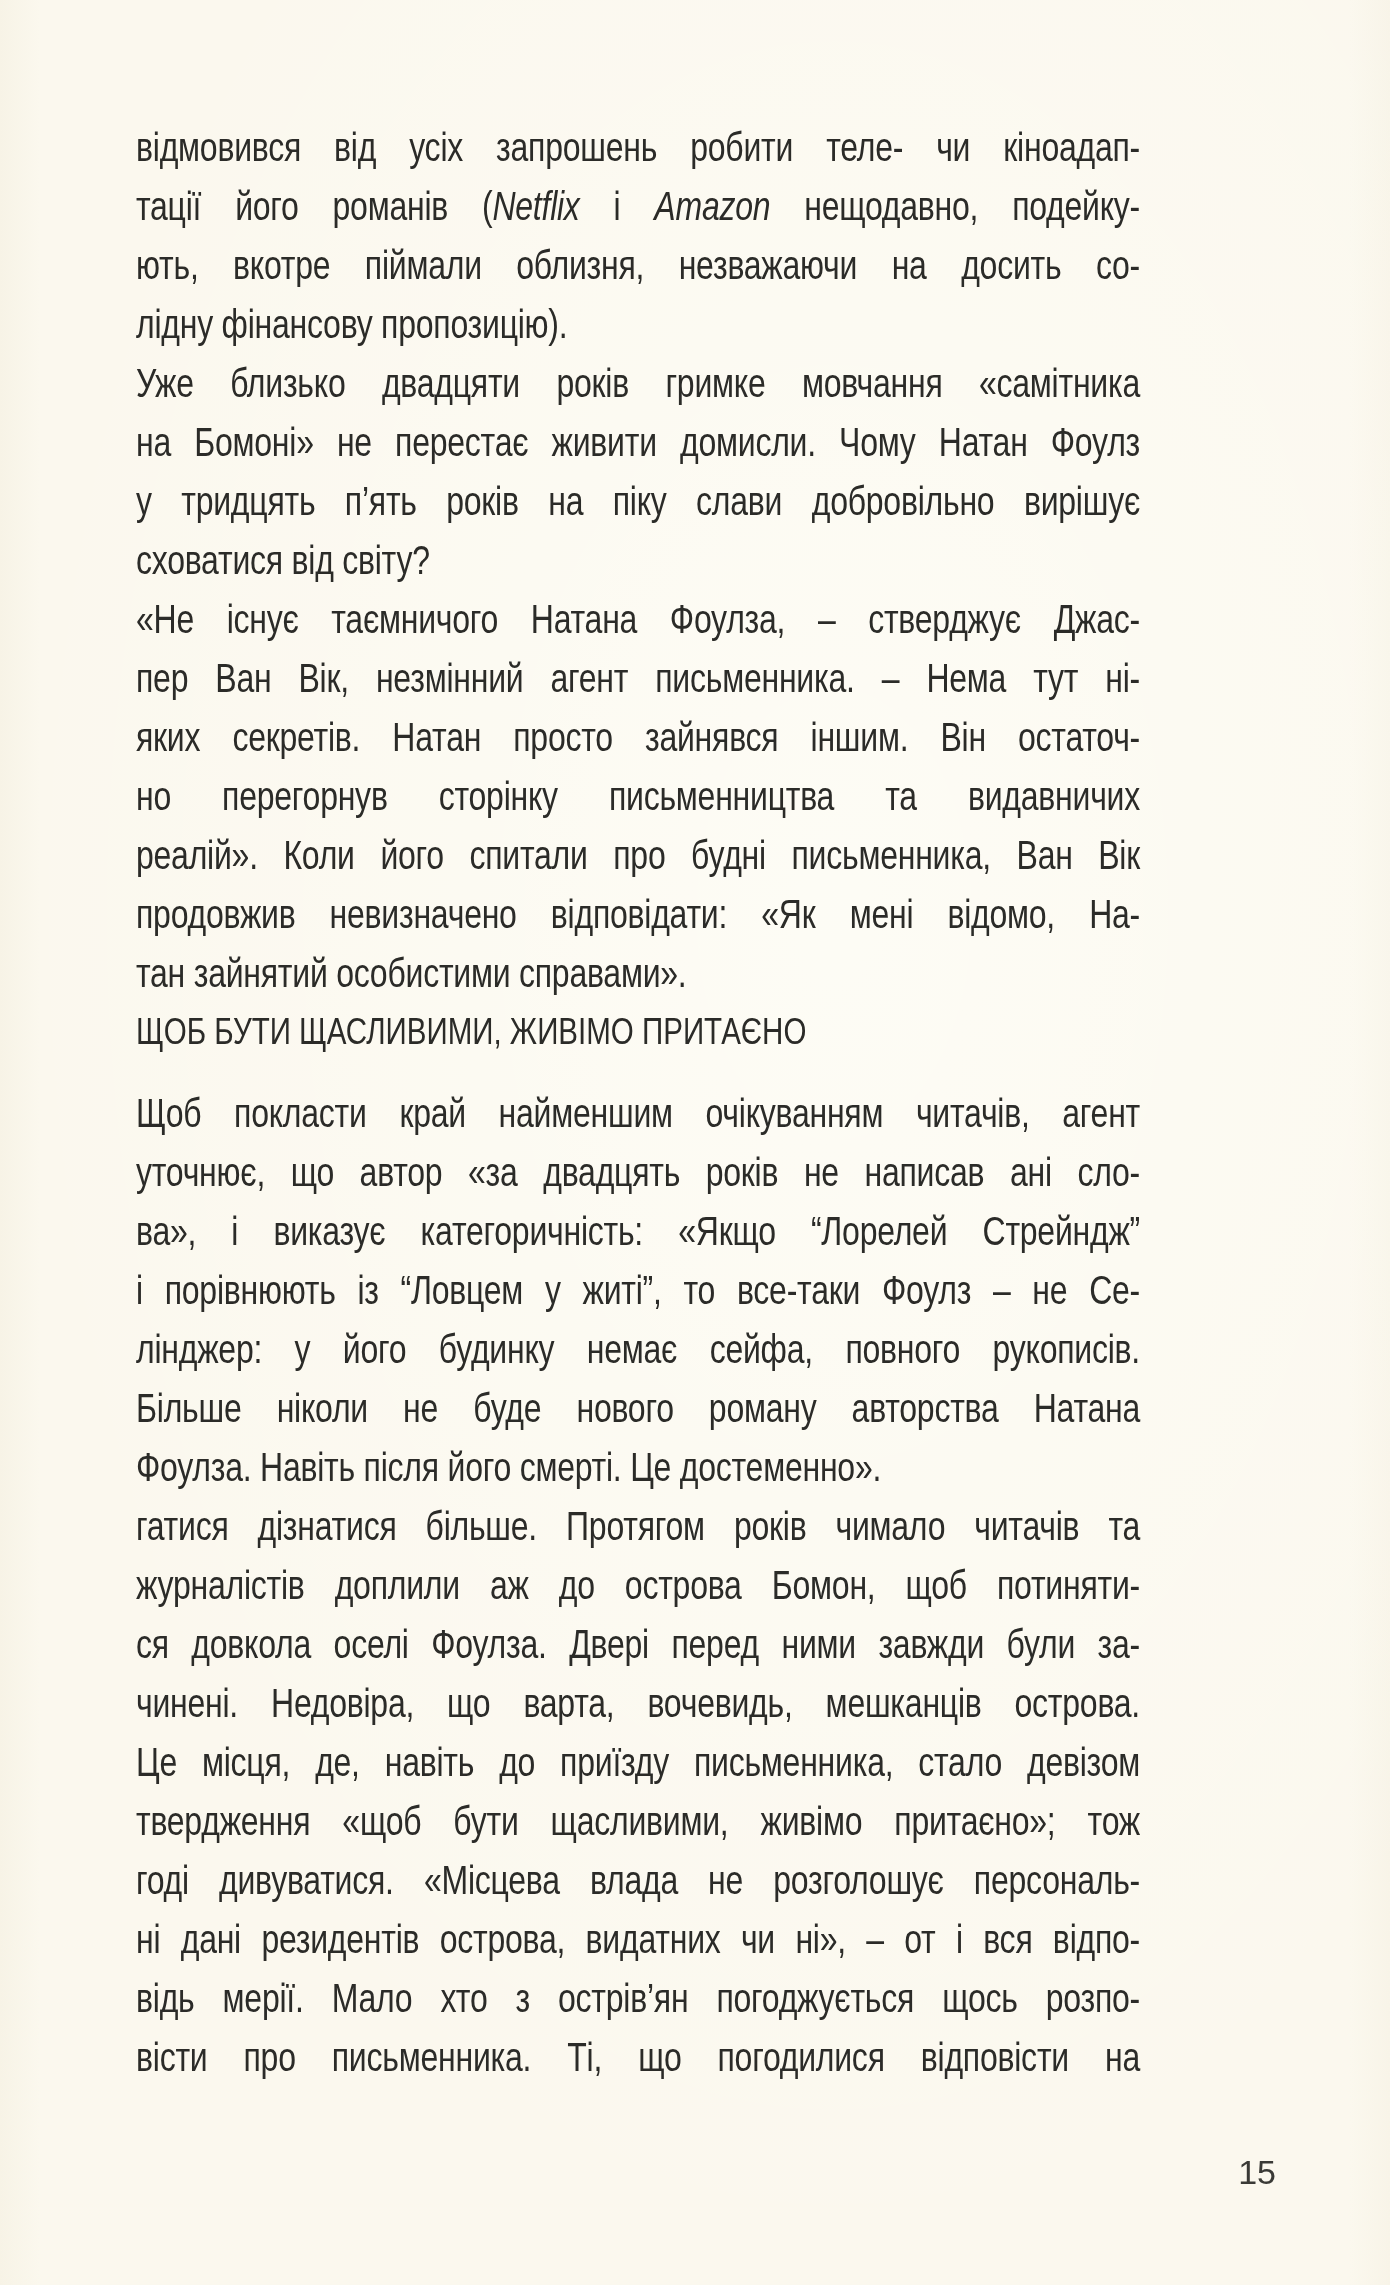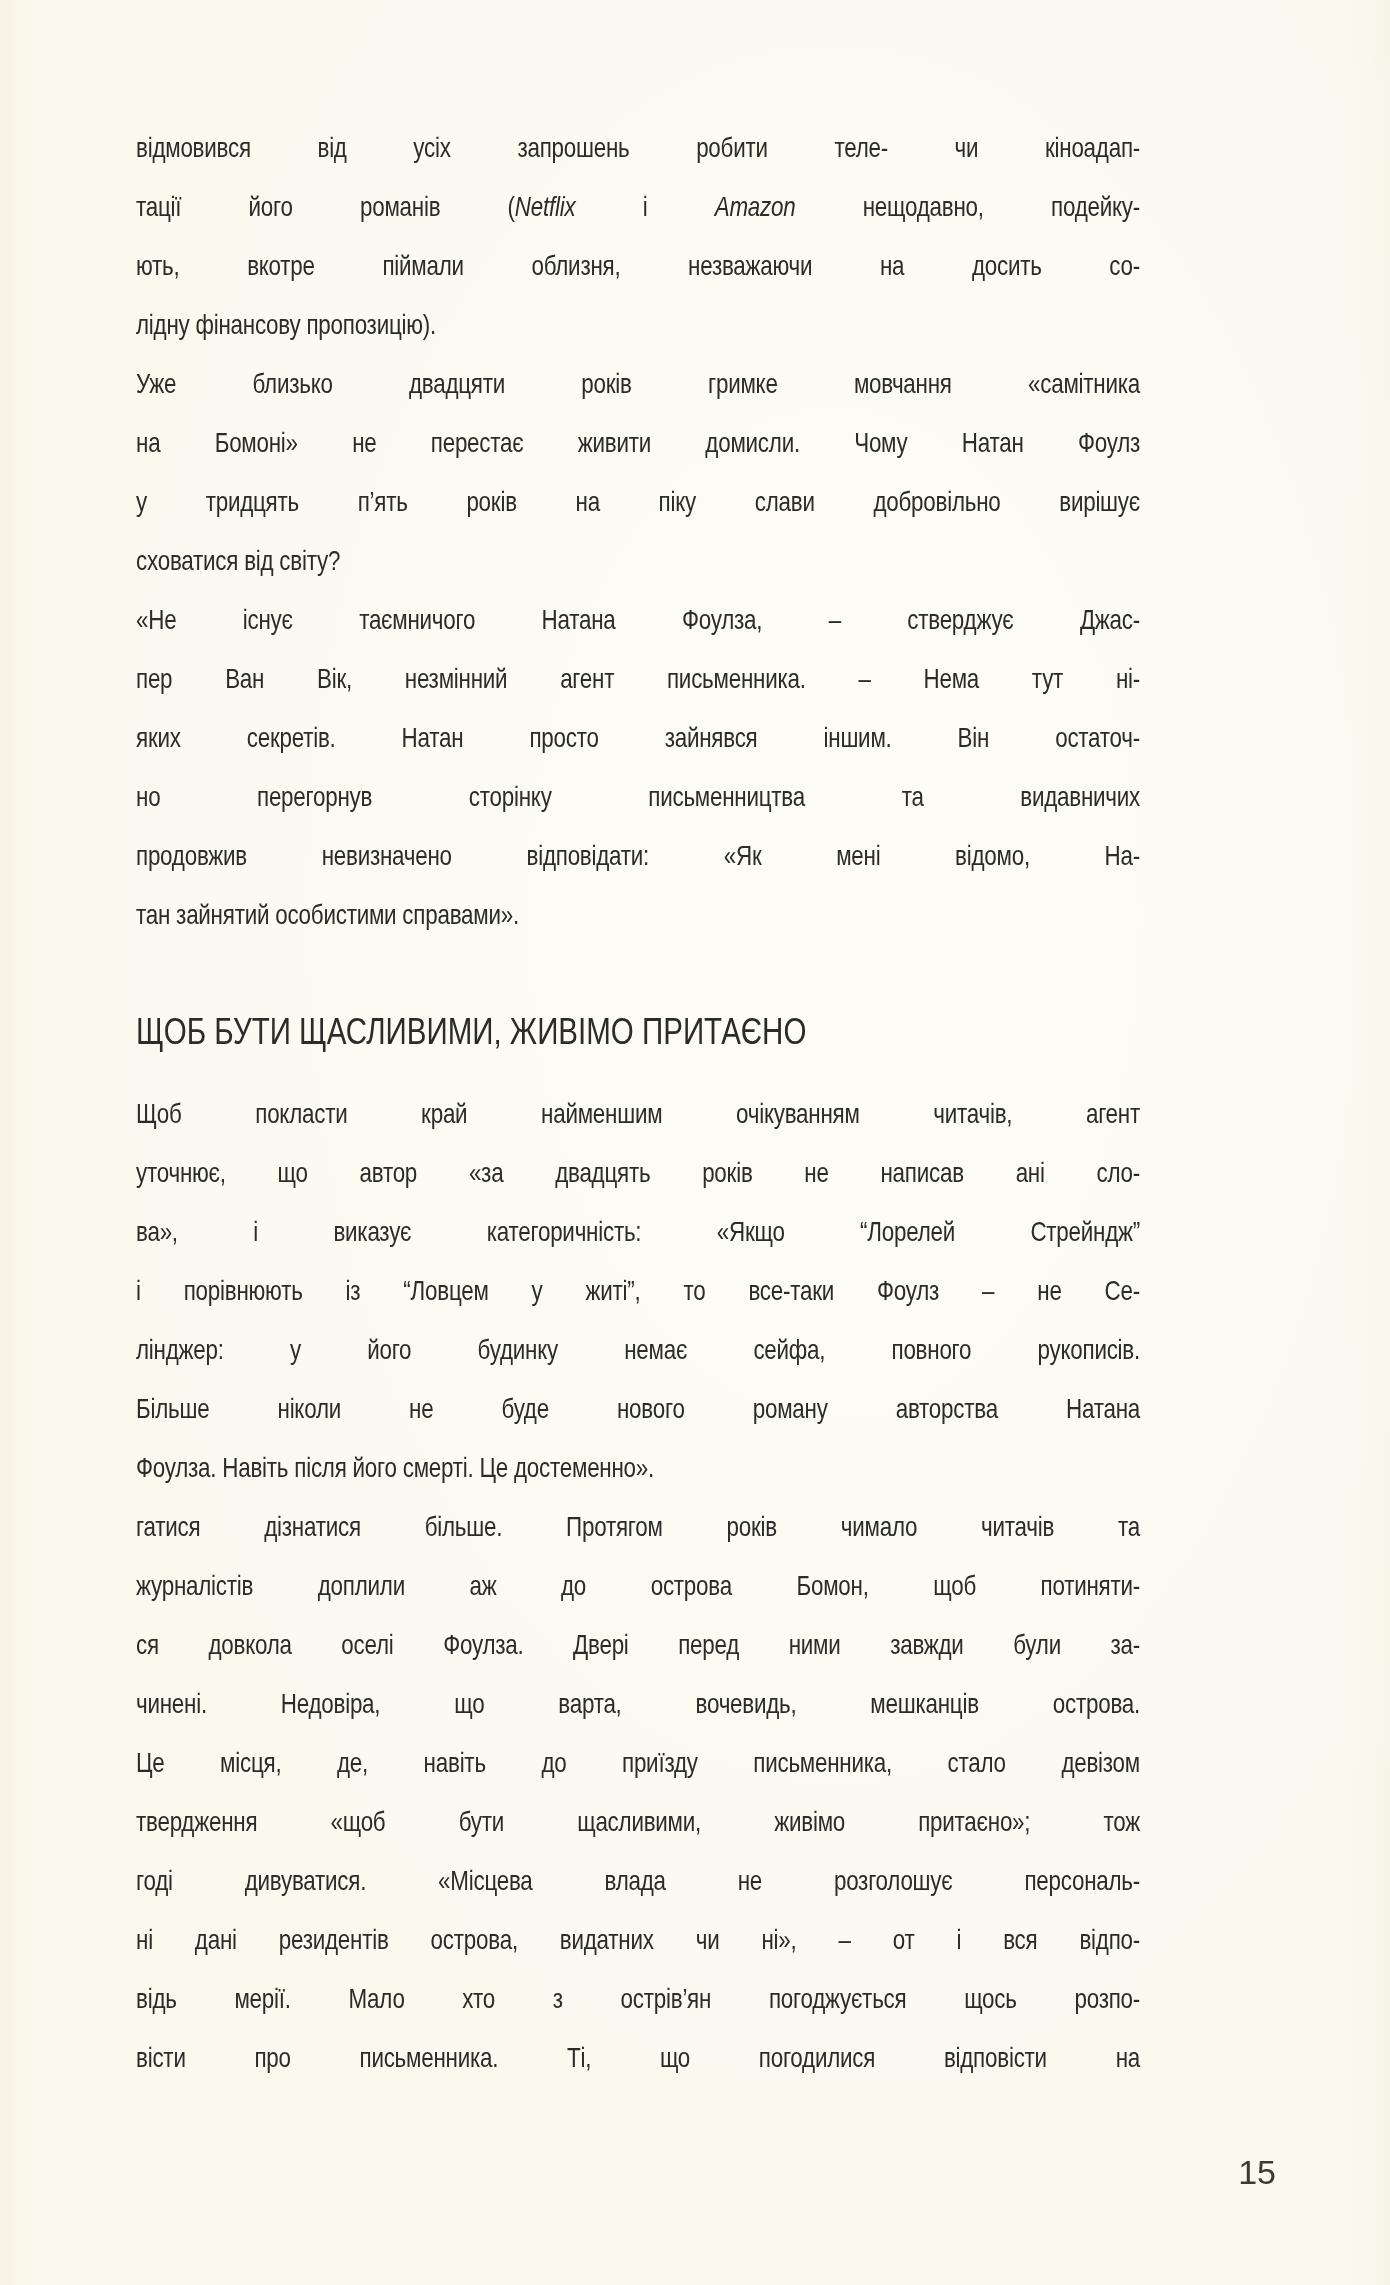--- a/index.html
+++ b/index.html
@@ -26,21 +26,21 @@
   }
   .block {
     position: absolute;
     left: 136px;
     width: 1004px;
   }
   .line {
     display: block;
     height: 59px;
     line-height: 59px;
-    font-size: 28px;
+    font-size: 40px;
     white-space: nowrap;
     text-align: justify;
     text-align-last: justify;
     letter-spacing: -0.3px;
     transform-origin: left center;
     overflow: visible;
   }
   .line.last {
     text-align-last: left;
   }
@@ -124,20 +124,23 @@
     <div class="line">
         <span class="cond">пер Ван Вік, незмінний агент письменника. – Нема тут ні-</span>
       </div>
     <div class="line">
         <span class="cond">яких секретів. Натан просто зайнявся іншим. Він остаточ-</span>
       </div>
     <div class="line">
         <span class="cond">но перегорнув сторінку письменництва та видавничих</span>
       </div>
     <div class="line">
+        <span class="cond">реалій». Коли його спитали про будні письменника, Ван Вік</span>
+      </div>
+    <div class="line">
         <span class="cond">продовжив невизначено відповідати: «Як мені відомо, На-</span>
       </div>
     <div class="line last">
         <span class="cond last-cond">тан зайнятий особистими справами».</span>
       </div>
   </div>
 
   <div class="heading"><span class="cond">ЩОБ БУТИ ЩАСЛИВИМИ, ЖИВІМО ПРИТАЄНО</span></div>
 
   <div class="block" style="top:1084px;">

